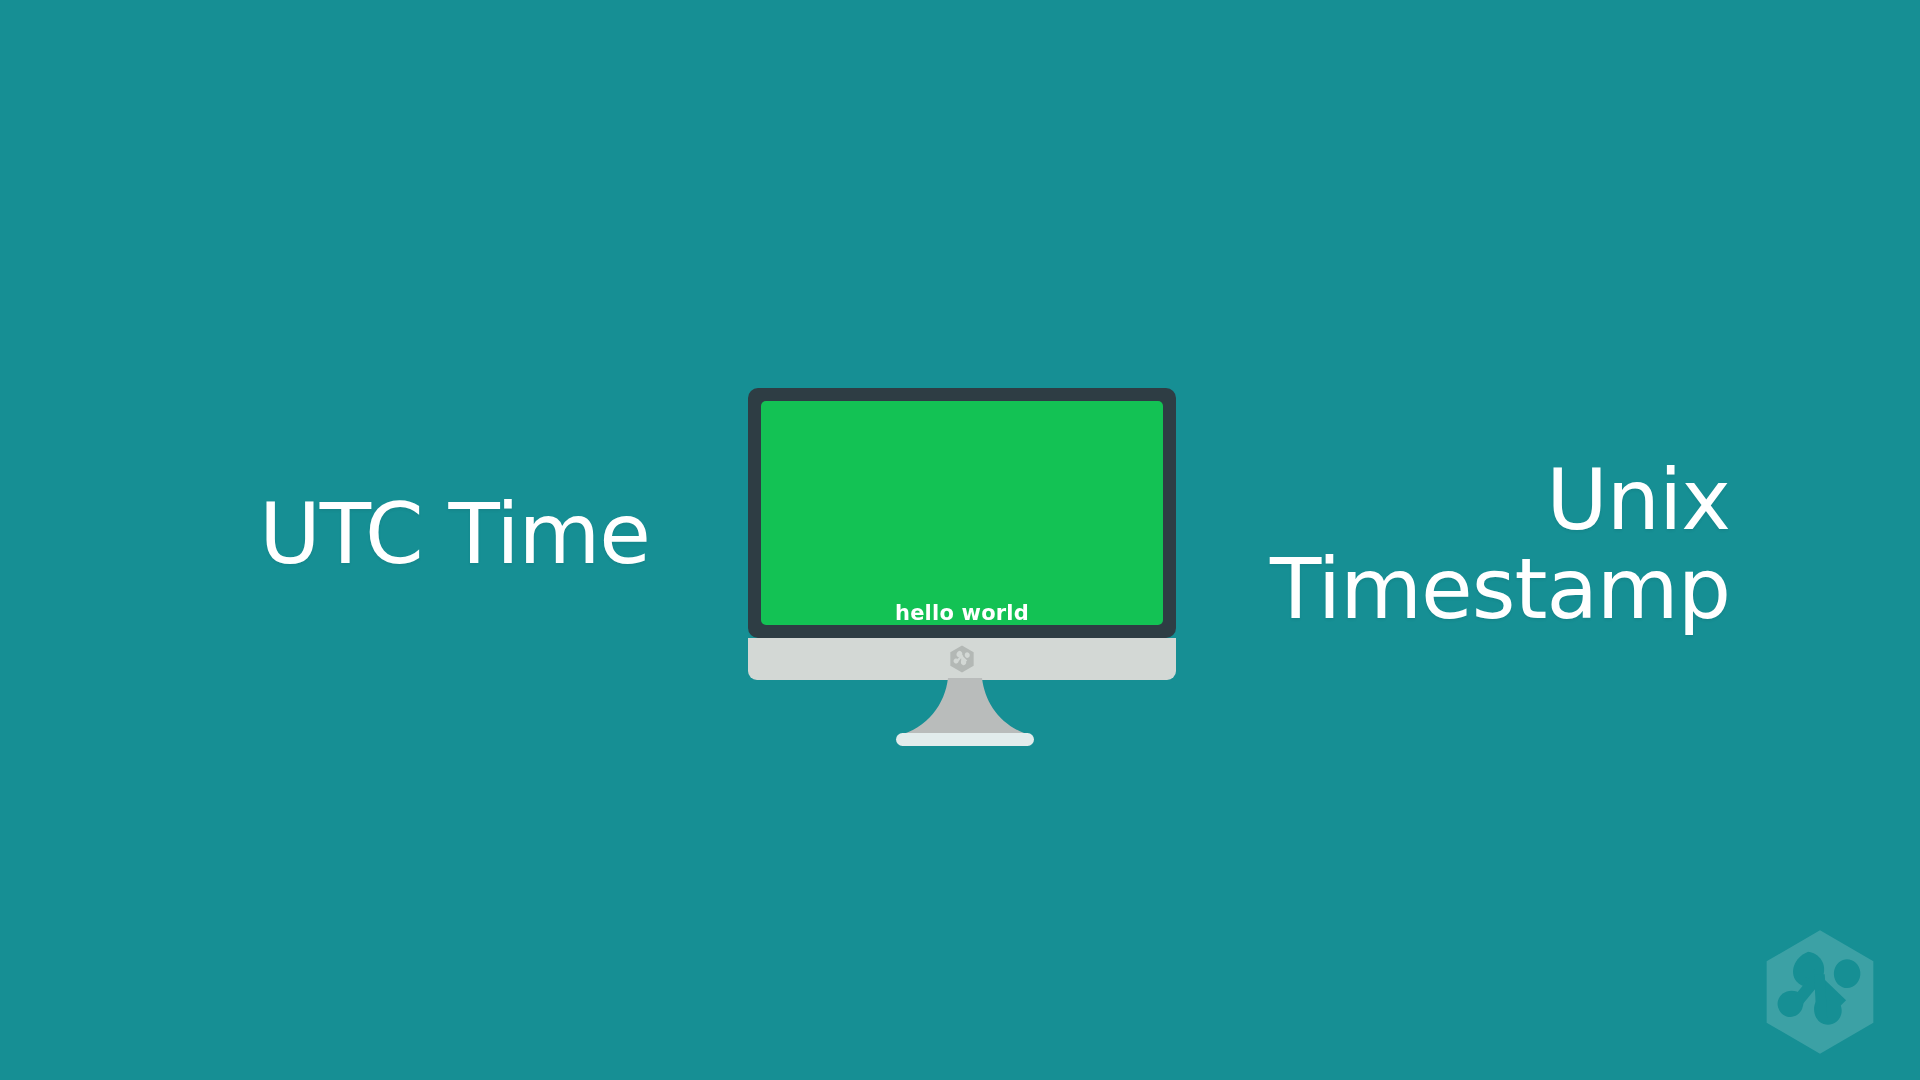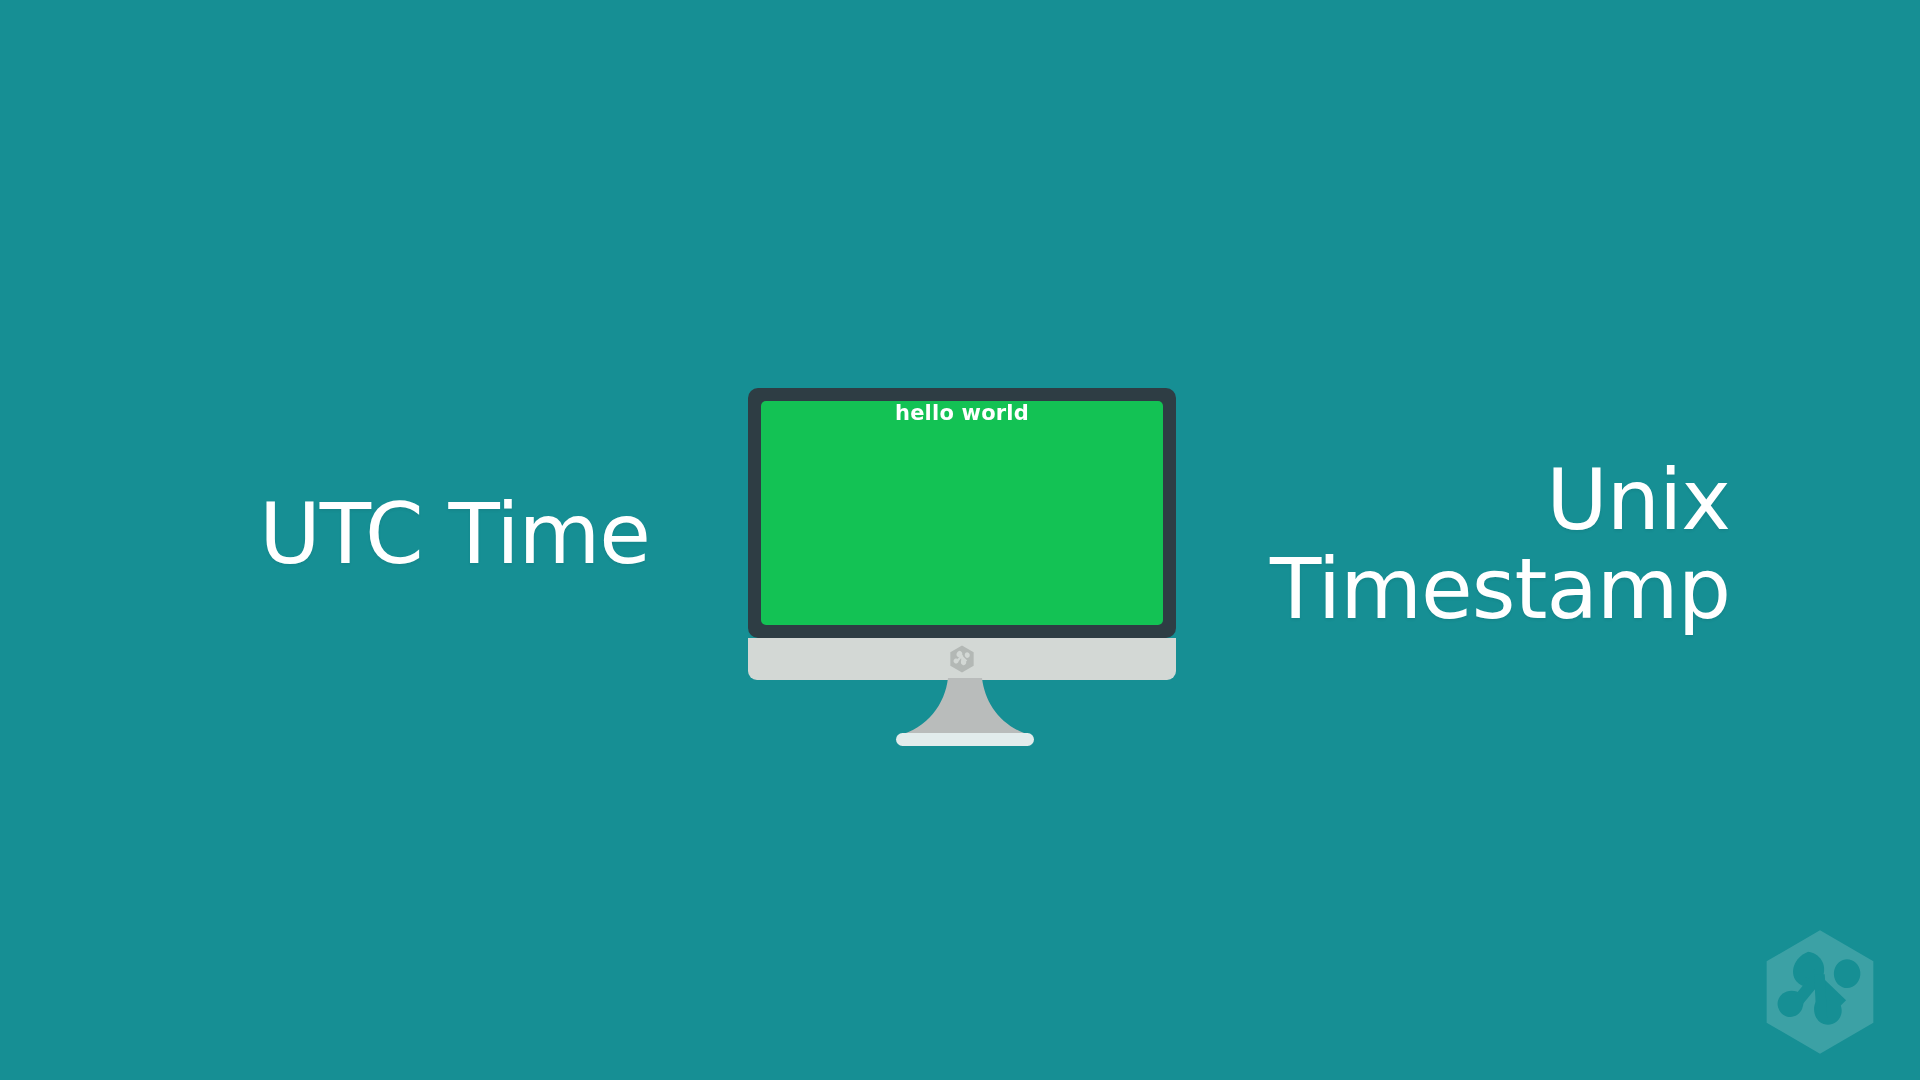--- a/index.html
+++ b/index.html
@@ -61,21 +61,21 @@
   }
   #screen {
     position: absolute;
     left: 13px;
     top: 13px;
     width: 402px;
     height: 224px;
     background: #13c254;
     border-radius: 5px;
     display: flex;
-    align-items: flex-start;
+    align-items: flex-end;
     justify-content: center;
     overflow: hidden;
   }
   #screen-text {
     color: #ffffff;
     font-size: 21px;
     font-weight: 700;
     letter-spacing: 0.2px;
   }
   #chin {

